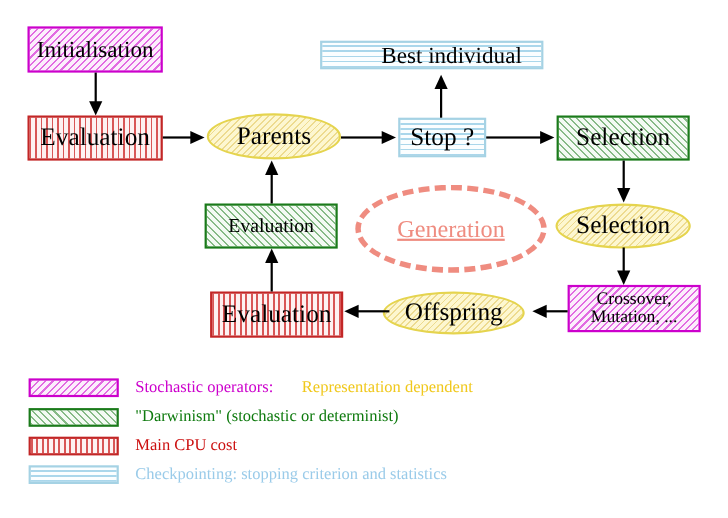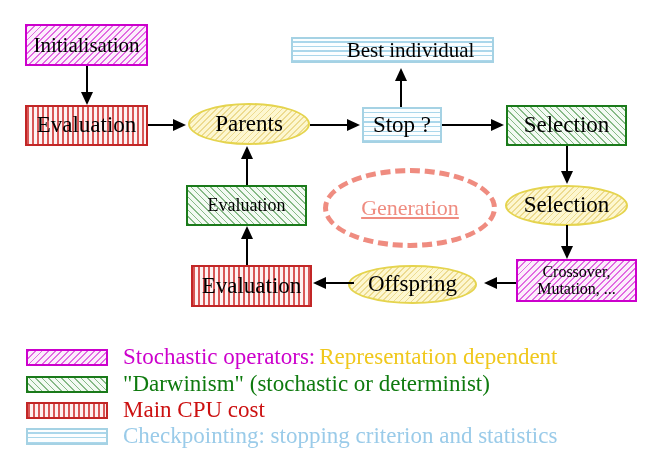--- a/index.html
+++ b/index.html
@@ -47,23 +47,23 @@
   .al-h { position:absolute; height:2px; background:#000; }
   .al-v { position:absolute; width:2px; background:#000; }
   .ah { position:absolute; width:0; height:0; }
   .ah-d { border-left:6px solid transparent; border-right:6px solid transparent; border-top:13px solid #000; }
   .ah-u { border-left:6px solid transparent; border-right:6px solid transparent; border-bottom:13px solid #000; }
   .ah-r { border-top:6px solid transparent; border-bottom:6px solid transparent; border-left:13px solid #000; }
   .ah-l { border-top:6px solid transparent; border-bottom:6px solid transparent; border-right:13px solid #000; }
   
   .legend-row { position:absolute; left:26px; display:flex; align-items:center; }
   .swatch { width:82px; height:17px; box-sizing:border-box; margin-right:15px; flex:none; }
-  .legend-text { font-size:23px; white-space:nowrap; }
+  .legend-text { font-size:15px; white-space:nowrap; }
   .lt-magenta { color:#cc00cc; }
-  .lt-yellow  { color:#f0c81c; margin-left:4px; }
+  .lt-yellow  { color:#f0c81c; margin-left:26px; }
   .lt-green   { color:#0e7a0e; }
   .lt-red     { color:#cc1111; }
   .lt-cyan    { color:#9acbe9; }
 </style>
 </head>
 <body>
 
 <div class="canvas">
 
   <div class="node hatch-magenta" style="left:25px; top:24px; width:123px; height:42px; font-size:21px;">Initialisation</div>

